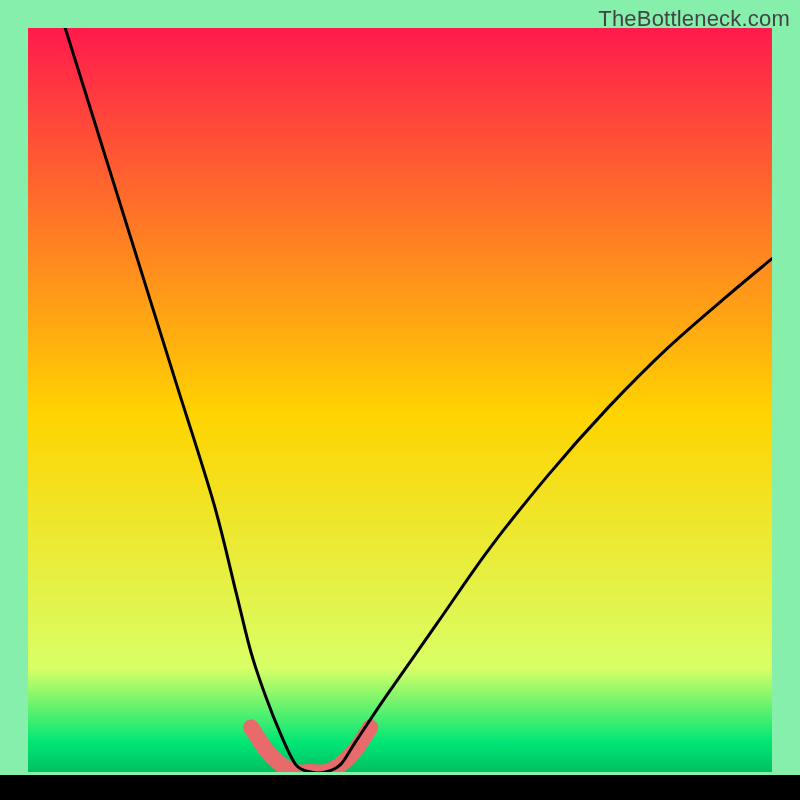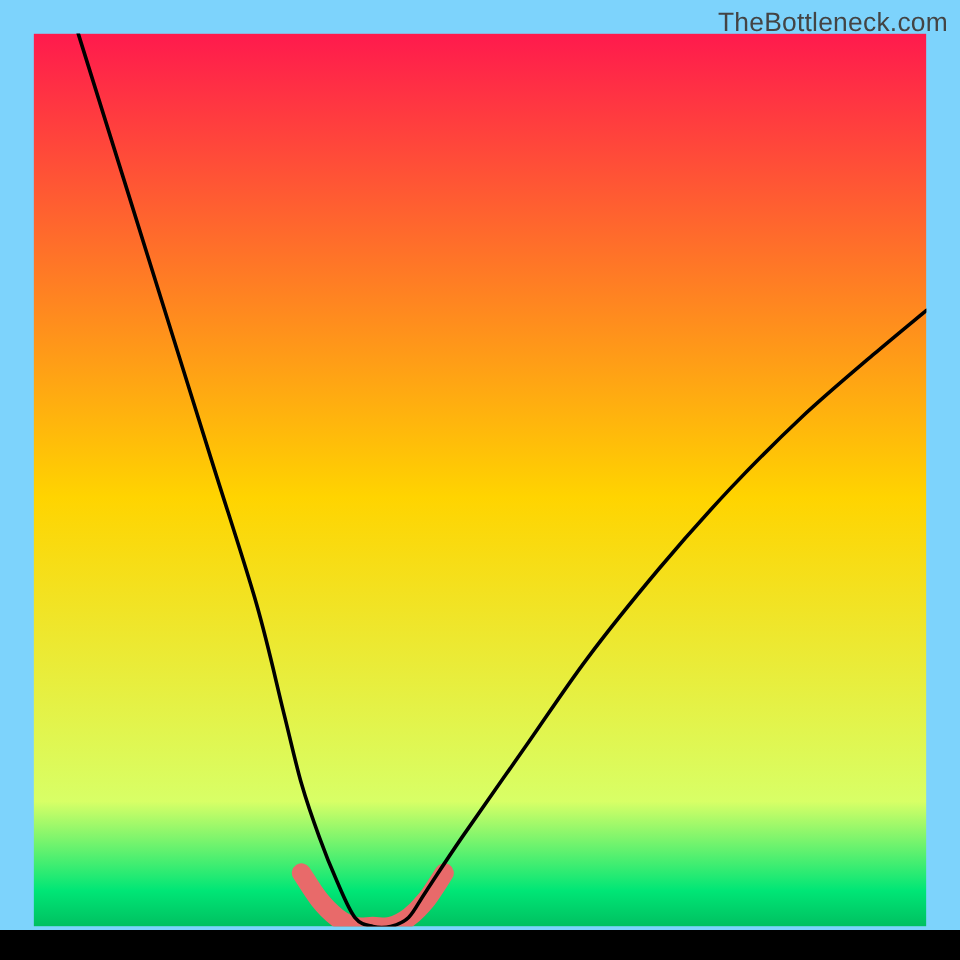--- a/index.html
+++ b/index.html
@@ -8,21 +8,21 @@
     width: 800px;
     height: 800px;
     background: #000;
     overflow: hidden;
     font-family: Arial, Helvetica, sans-serif;
   }
   .frame {
     position: absolute;
     left: 0; top: 0;
     width: 800px; height: 775px;
-    background: #7dd3fc;
+    background: #86efac;
   }
   .plot {
     position: absolute;
     left: 28px;
     top: 28px;
     width: 744px;
     height: 744px;
   }
   .watermark {
     position: absolute;

